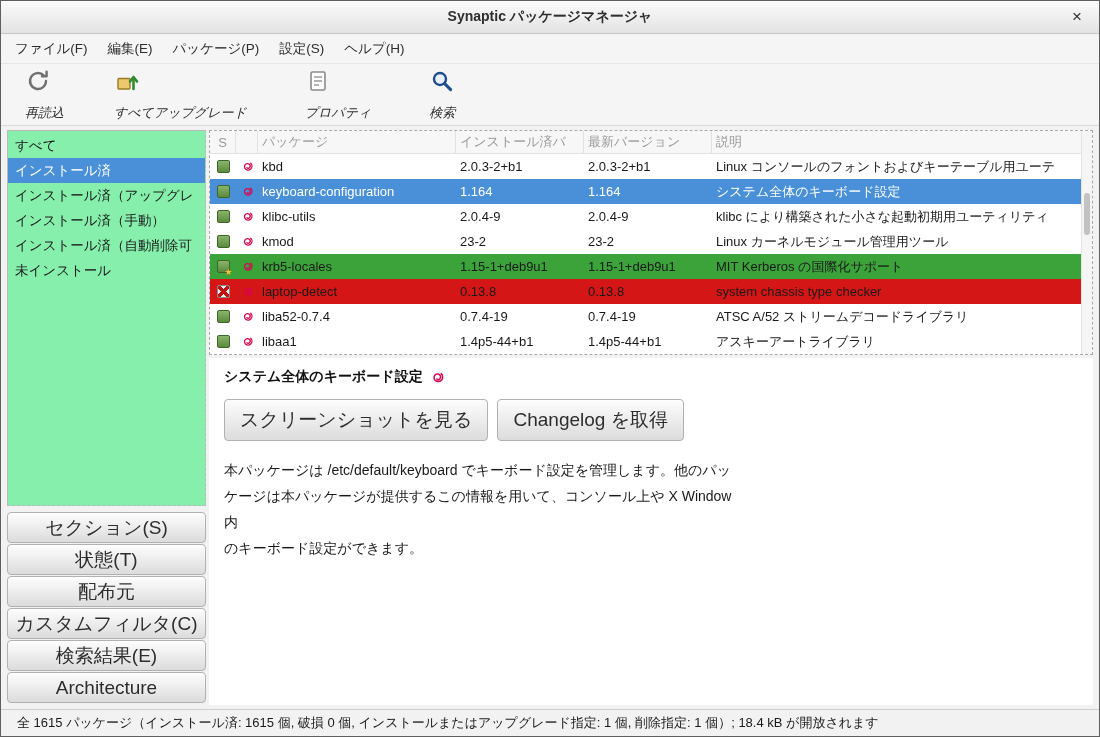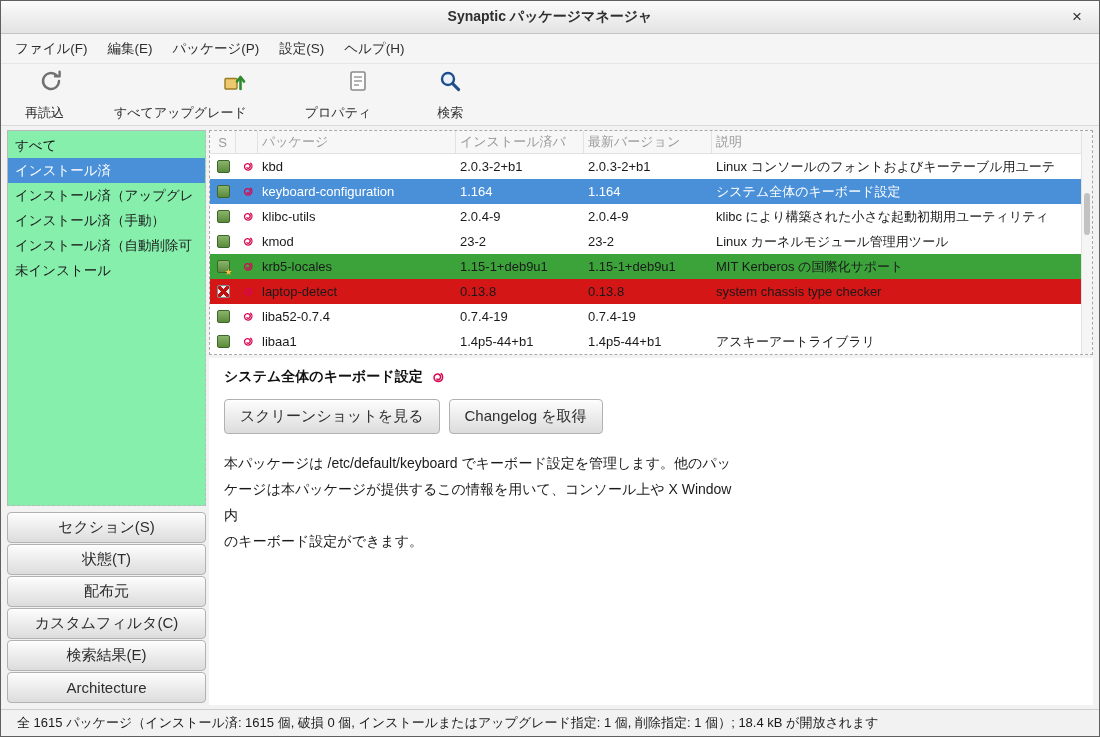--- a/index.html
+++ b/index.html
@@ -31,41 +31,41 @@
   }
   .menu-item { display:flex; align-items:center; padding: 14px 10px; font-size: 13.5px; color:#2e2e2e; }
   
   .toolbar {
     height: 62px; flex: none; background: #f5f5f5;
     border-bottom: 1px solid #dadada;
     display: flex; align-items: center; padding-left: 10px;
   }
   .toolbtn {
     height: 54px; min-width: 62px; padding: 2px 14px 0 14px;
-    display: flex; flex-direction: column; align-items: flex-end; justify-content: center;
-    gap: 11px; background: transparent; border: none; font-size: 13px; color: #2e2e2e;
+    display: flex; flex-direction: column; align-items: flex-start; justify-content: center;
+    gap: 11px; background: transparent; border: none; font-size: 13px; color: #2e2e2e; font-style: italic;
   }
   .toolbtn .ticon { width: 26px; height: 26px; display:flex; align-items:center; justify-content:center; }
   .toolbtn svg { width: 24px; height: 24px; }
   
   .content { flex: 1; display: flex; gap: 3px; padding: 4px 6px; min-height: 0; background: #f2f2f2; }
   .sidebar { width: 199px; flex: none; display: flex; flex-direction: column; gap: 6px; min-height: 0; }
   .filter-list {
     flex: 1; background: #86efac; border: 1px solid #d6d6d6;
     border-right-style: dashed; border-bottom-style: dashed; border-color:#b9b9b9;
     overflow: hidden; padding-top: 2px;
   }
   .filter-item { height: 25px; display: flex; align-items: center; padding: 0 7px; font-size: 13.5px; color: #1a1a1a; white-space: nowrap; overflow: hidden; }
   .filter-item.selected { background: var(--selection, #4a90d9); color: #ffffff; }
   .side-buttons { flex: none; display: flex; flex-direction: column; gap: 1px; padding-bottom: 2px; }
   .gtk-btn {
     background: linear-gradient(#fdfdfd, #dcdcdc);
     border: 1px solid #b1b1b1; border-radius: 4px;
     box-shadow: inset 0 1px 0 rgba(255,255,255,.75);
-    font-size: 15px; color: #2e2e2e; font-family: inherit;
+    font-size: 19px; color: #2e2e2e; font-family: inherit;
   }
   .side-buttons .gtk-btn { height: 31px; width: 100%; }
   
   .main { flex: 1; display: flex; flex-direction: column; gap: 3px; min-width: 0; min-height: 0; }
   .table-area {
     flex: none; height: 225px; background: #ffffff; position: relative;
     border: 1px dashed #a8a8a8; overflow: hidden;
   }
   .thead { height: 23px; display: flex; background: #f7f7f7; border-bottom: 1px solid #e2e2e2; }
   .hc { display:flex; align-items:center; font-size: 13px; color: #9a9a9a; border-right: 1px solid #e2e2e2; padding-left: 4px; white-space: nowrap; overflow: hidden; }
@@ -312,20 +312,21 @@
                 <span class="st st-installed"></span>
               </span>
             <span class="cell c-sw">
                 <svg class="swirl">
                   <use href="#swirl-sym"></use>
                 </svg>
               </span>
             <span class="cell c-pkg">liba52-0.7.4</span>
             <span class="cell c-ver">0.7.4-19</span>
             <span class="cell c-ver">0.7.4-19</span>
+            <span class="cell c-desc">ATSC A/52 ストリームデコードライブラリ</span>
           </div>
 
           <div class="trow">
             <span class="cell c-s">
                 <span class="st st-installed"></span>
               </span>
             <span class="cell c-sw">
                 <svg class="swirl">
                   <use href="#swirl-sym"></use>
                 </svg>

